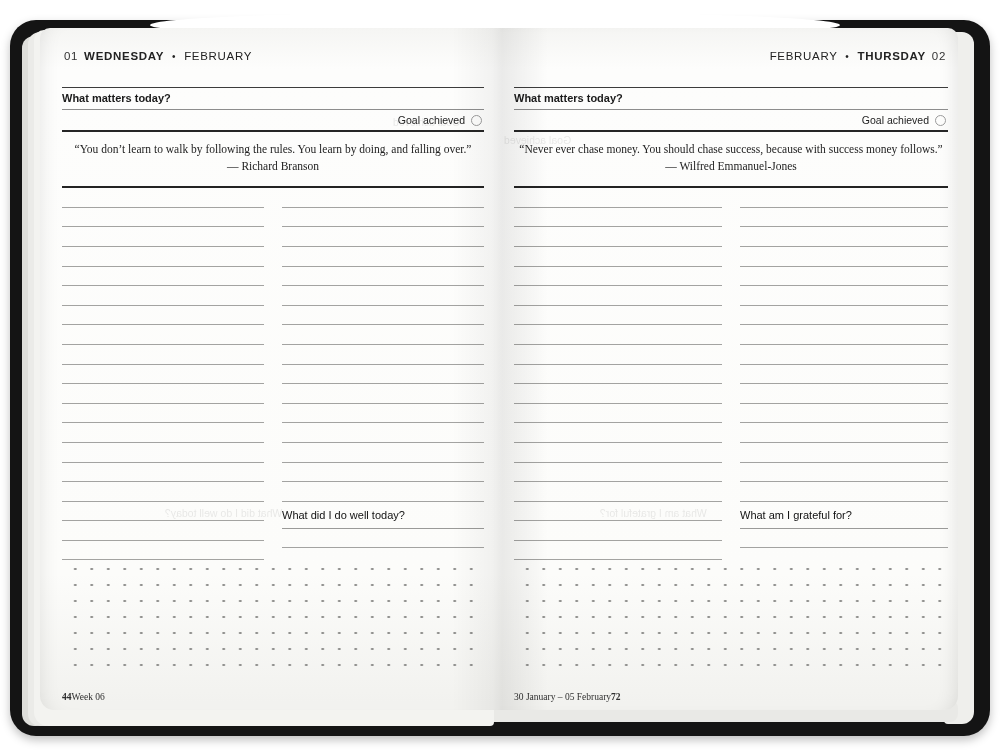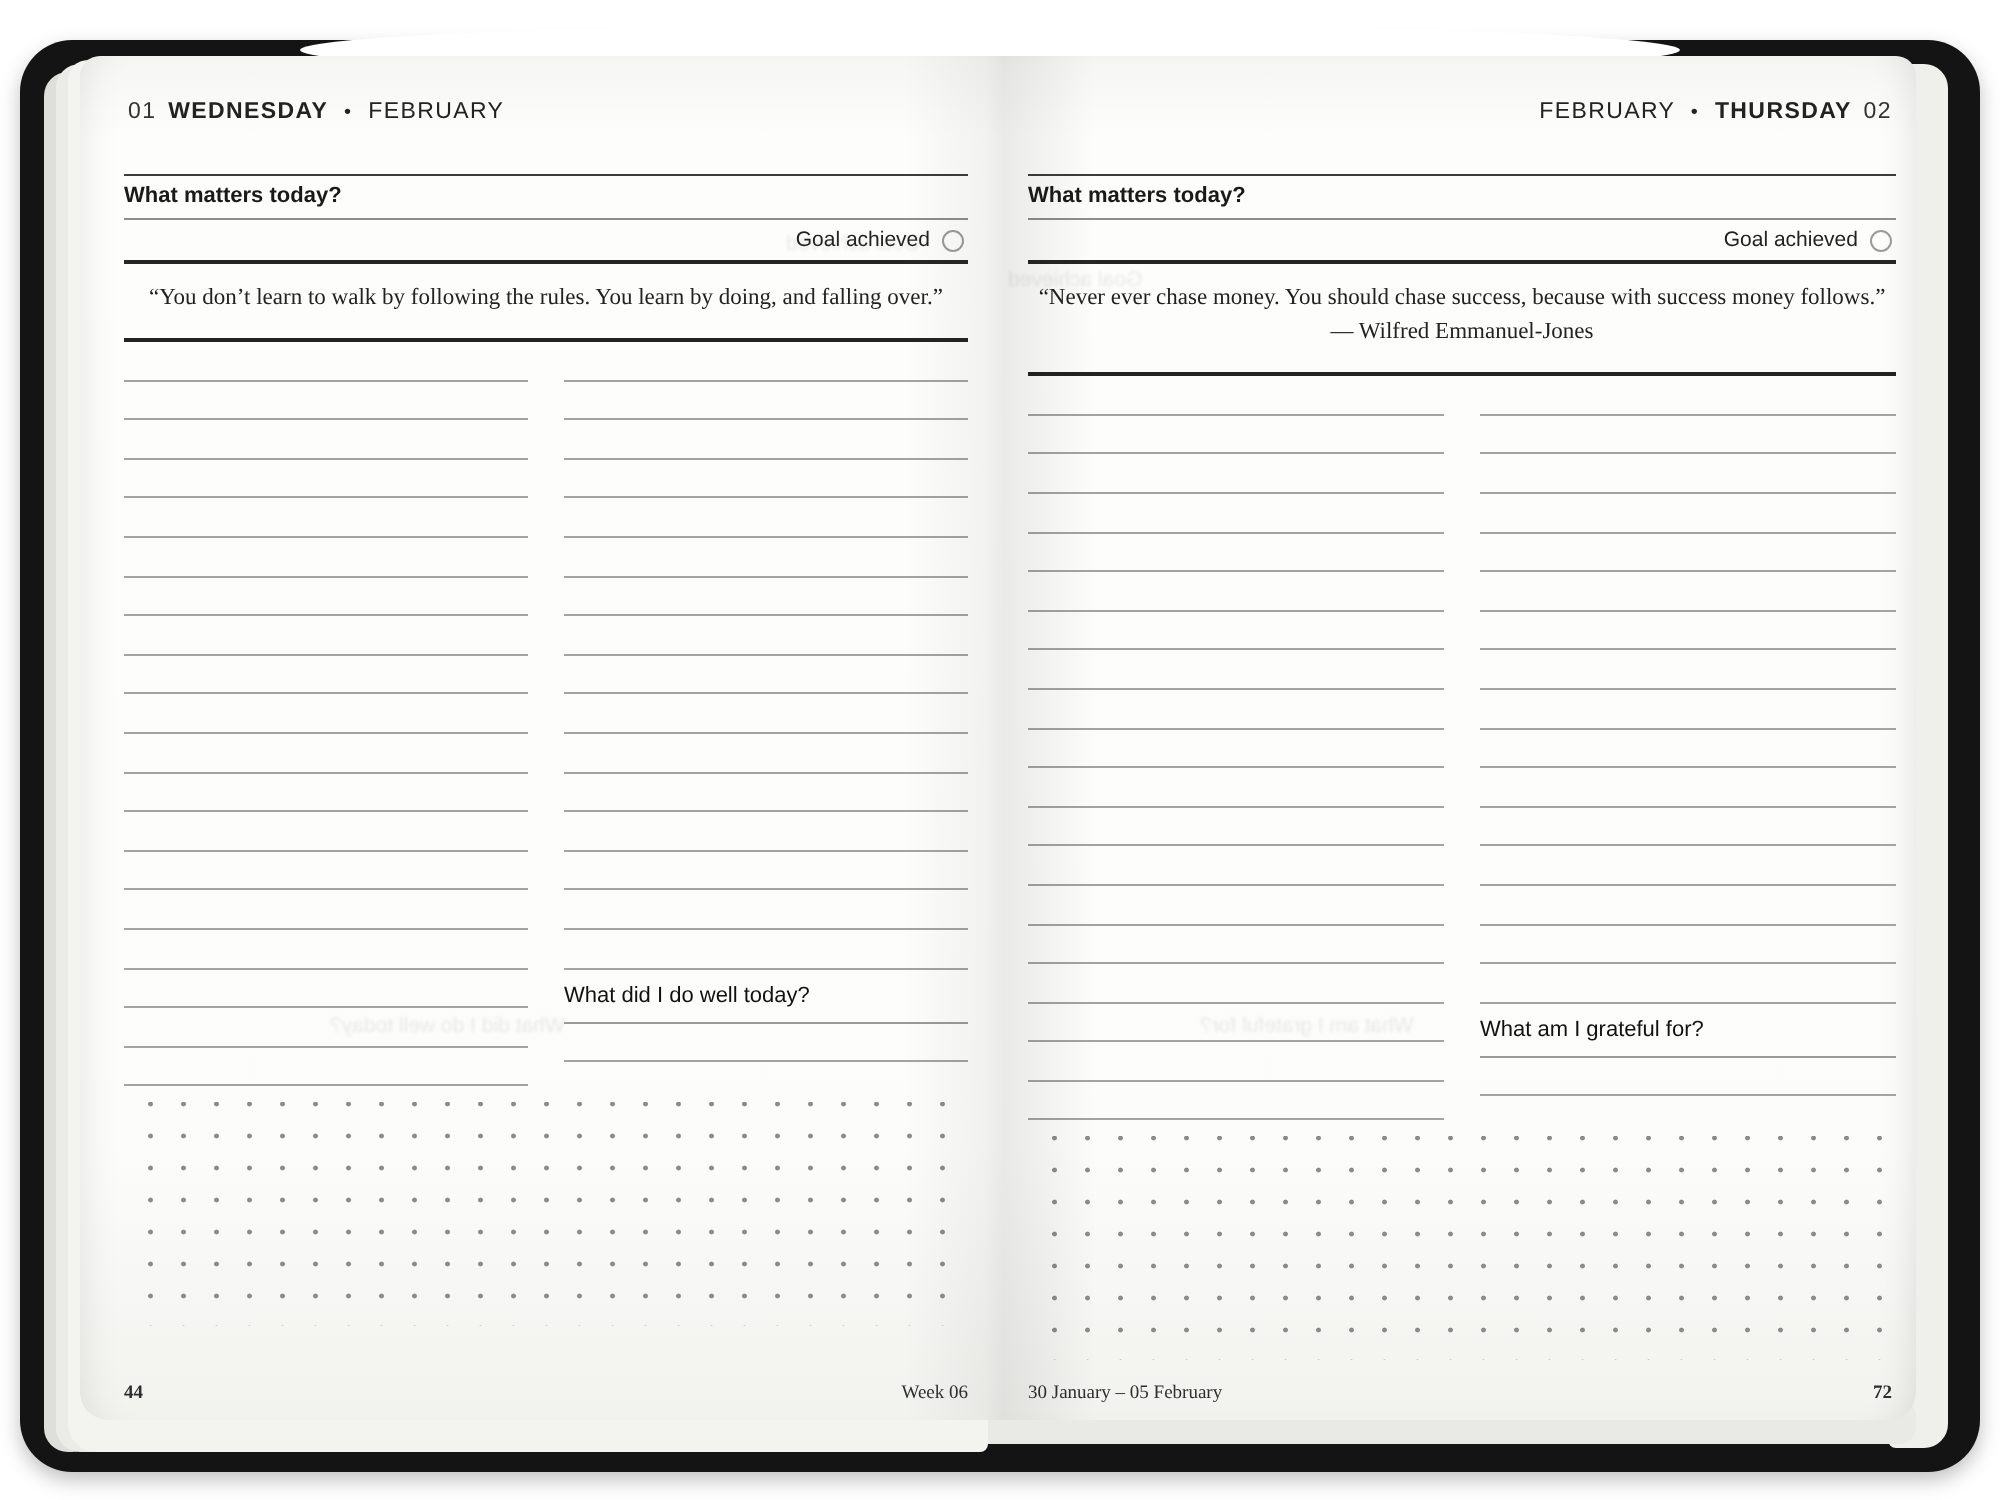--- a/index.html
+++ b/index.html
@@ -54,21 +54,21 @@
   .prompt-row{height:26px;display:flex;align-items:center;font-size:11px;color:#111;
               border-bottom:1px solid #9a9a98;}
 
   
   .dots{height:112px;margin-top:8px;
         background-image:radial-gradient(circle,#8b8b89 1px,rgba(0,0,0,0) 1.4px);
         background-size:16.5px 16px;background-position:5px 9px;}
 
   
   .page-footer{position:absolute;bottom:8px;left:22px;right:16px;display:flex;
-               justify-content:space-between;font-family:"Liberation Serif",serif;
+               font-family:"Liberation Serif",serif;
                font-size:9.5px;color:#2e2e2e;}
   .page.right .page-footer{left:14px;right:12px;}
   .pgnum{font-weight:700;}
 
   
   .ghost{position:absolute;transform:scaleX(-1);opacity:.12;filter:blur(.7px);
          font-size:10.5px;color:#555;white-space:nowrap;pointer-events:none;}
   .ghost.g-top-l{right:40px;top:88px;}
   .ghost.g-mid-l{left:125px;top:479px;}
   .ghost.g-top-r{left:4px;top:106px;}
@@ -97,20 +97,21 @@
 
     <div class="rule-a"></div>
     <div class="matters">What matters today?</div>
     <div class="goal-row">
       <span>Goal achieved</span>
       <span class="goal-circle"></span>
     </div>
 
     <div class="quote">
       <div>“You don’t learn to walk by following the rules. You learn by doing, and falling over.”</div>
+      <div class="author">— Richard Branson</div>
     </div>
 
     <div class="rule-d"></div>
 
     <div class="notes">
       <div class="col">
           <div class="note-row"></div>
           <div class="note-row"></div>
           <div class="note-row"></div>
           <div class="note-row"></div>

